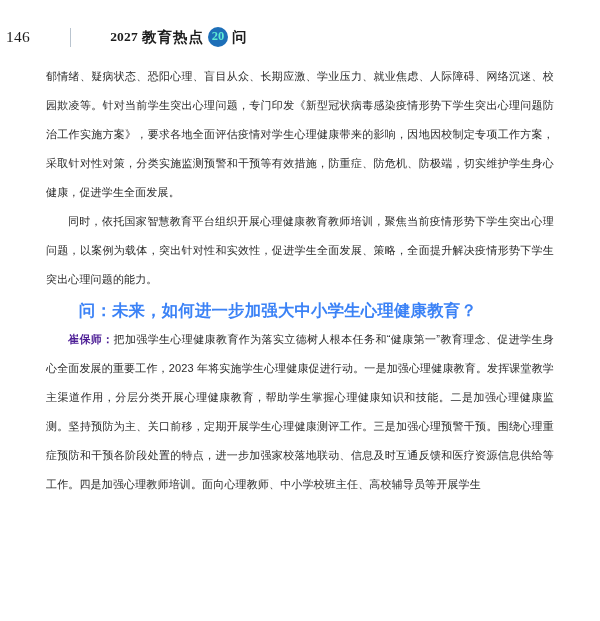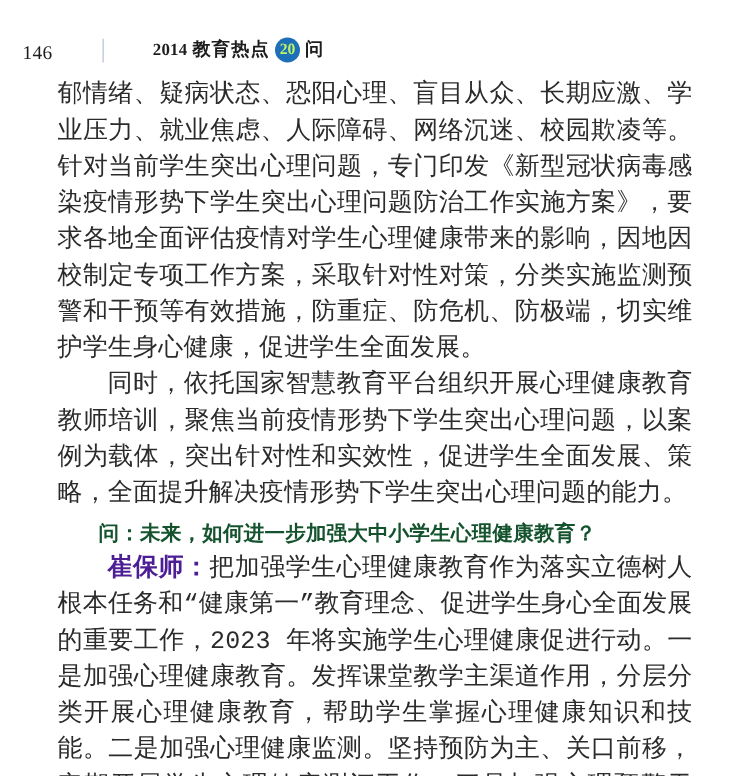--- a/index.html
+++ b/index.html
@@ -22,23 +22,23 @@
     height: 621px;
     position: relative;
     background: #ffffff;
     overflow: hidden;
   }
 
   
   .running-head {
     position: absolute;
     top: 24px;
-    left: 18px;
+    left: 6px;
     display: flex;
-    align-items: flex-end;
+    align-items: center;
     height: 26px;
     white-space: nowrap;
     gap: 27px;
   }
   .folio {
     font-family: "Liberation Serif", "DejaVu Serif", serif;
     font-size: 15.5px;
     color: #1d1d1d;
     letter-spacing: 0.3px;
     line-height: 1;
@@ -63,74 +63,74 @@
   .head-year { margin-right: 4px; font-size: 13.5px; letter-spacing: 0.2px; }
   .head-words { letter-spacing: 1px; }
   .head-badge {
     display: inline-flex;
     align-items: center;
     justify-content: center;
     width: 20px;
     height: 20px;
     border-radius: 50%;
     background: #1d6fb8;
-    color: #bef264;
+    color: #5eead4;
     font-family: "Liberation Serif", "DejaVu Serif", serif;
     font-size: 12.5px;
     font-weight: bold;
     letter-spacing: 0;
     margin: 0 4px;
     line-height: 1;
     padding-bottom: 1px;
   }
   .head-tail { letter-spacing: 0.5px; }
 
   
   .body-col {
     position: absolute;
     left: 46px;
     top: 62px;
     width: 508px;
   }
   p.para {
     margin: 0;
-    font-family: Liberation Mono, monospace;
-    font-size: 20px;
+    font-family: Liberation Sans, sans-serif;
+    font-size: 11px;
     line-height: 29px;
     color: #2b2b2b;
     text-align: justify;
     text-justify: inter-ideograph;
     letter-spacing: 0.15px;
     word-break: break-all;
   }
   p.indent { text-indent: 2em; }
   p.qline {
     margin: 0;
     font-family: "Liberation Serif", "DejaVu Serif", serif;
     font-size: 16.4px;
     line-height: 29px;
     font-weight: bold;
-    color: #14532d;
+    color: #3b82f6;
     text-indent: 2em;
     letter-spacing: 0.2px;
   }
   .speaker { font-weight: bold; color: #4c1d95; }
 
   .gap-s { height: 2px; }
 </style>
 </head>
 <body>
 
 <div class="page">
 
   <div class="running-head">
     <span class="folio">146</span>
     <span class="head-rule"></span>
     <span class="head-title">
-      <span class="head-year">2014</span>
+      <span class="head-year">2027</span>
       <span class="head-words">教育热点</span>
       <span class="head-badge">20</span>
       <span class="head-tail">问</span>
     </span>
   </div>
 
   <div class="body-col">
 
     <p class="para">郁情绪、疑病状态、恐阳心理、盲目从众、长期应激、学业压力、就业焦虑、人际障碍、网络沉迷、校园欺凌等。针对当前学生突出心理问题，专门印发《新型冠状病毒感染疫情形势下学生突出心理问题防治工作实施方案》，要求各地全面评估疫情对学生心理健康带来的影响，因地因校制定专项工作方案，采取针对性对策，分类实施监测预警和干预等有效措施，防重症、防危机、防极端，切实维护学生身心健康，促进学生全面发展。</p>
 

